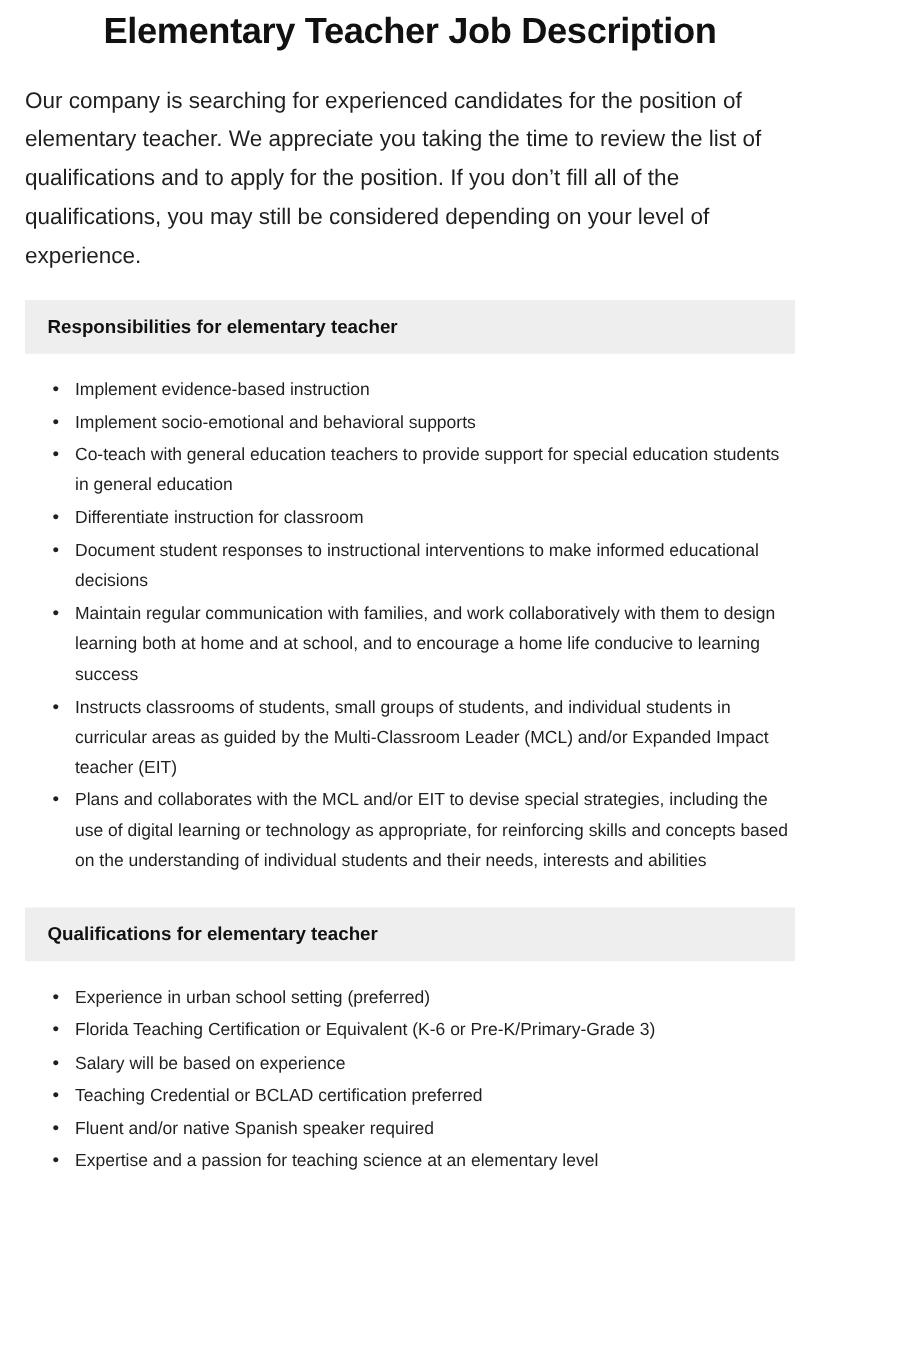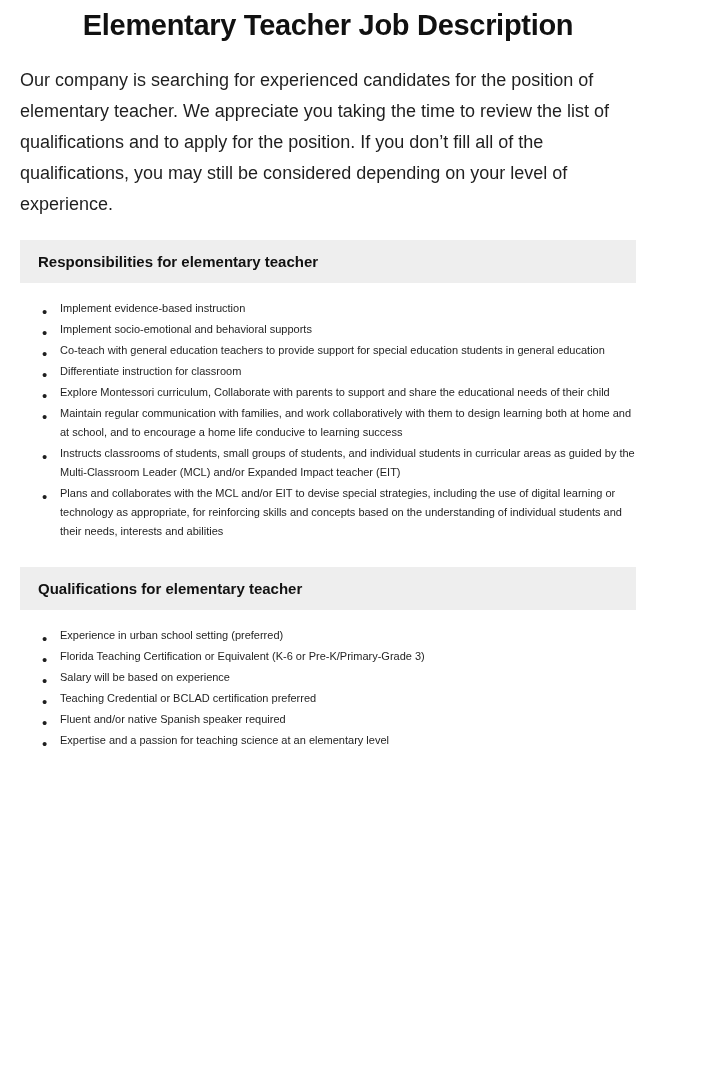--- a/index.html
+++ b/index.html
@@ -42,21 +42,21 @@
     color: #111111;
     margin: 0 0 10px 0;
   }
   ul.bullets {
     margin: 0 0 26px 0;
     padding: 0 0 0 38px;
     list-style: none;
   }
   ul.bullets li {
     position: relative;
-    font-size: 11px;
+    font-size: 14px;
     line-height: 1.73;
     margin: 0 0 2px 0;
     padding-left: 2px;
     color: #1f1f1f;
   }
   ul.bullets li::before {
     content: "\2022";
     position: absolute;
     left: -16px;
     top: 0;
@@ -74,21 +74,21 @@
 
   <p class="intro">Our company is searching for experienced candidates for the position of elementary teacher. We appreciate you taking the time to review the list of qualifications and to apply for the position. If you don’t fill all of the qualifications, you may still be considered depending on your level of experience.</p>
 
   <div class="section-header">Responsibilities for elementary teacher</div>
   <div class="spacer-sm"></div>
   <ul class="bullets">
     <li>Implement evidence-based instruction</li>
     <li>Implement socio-emotional and behavioral supports</li>
     <li>Co-teach with general education teachers to provide support for special education students in general education</li>
     <li>Differentiate instruction for classroom</li>
-    <li>Explore Montessori curriculum, Collaborate with parents to support and share the educational needs of their child</li>
+    <li>Document student responses to instructional interventions to make informed educational decisions</li>
     <li>Maintain regular communication with families, and work collaboratively with them to design learning both at home and at school, and to encourage a home life conducive to learning success</li>
     <li>Instructs classrooms of students, small groups of students, and individual students in curricular areas as guided by the Multi-Classroom Leader (MCL) and/or Expanded Impact teacher (EIT)</li>
     <li>Plans and collaborates with the MCL and/or EIT to devise special strategies, including the use of digital learning or technology as appropriate, for reinforcing skills and concepts based on the understanding of individual students and their needs, interests and abilities</li>
   </ul>
 
   <div class="section-header">Qualifications for elementary teacher</div>
   <div class="spacer-sm"></div>
   <ul class="bullets">
     <li>Experience in urban school setting (preferred)</li>
     <li>Florida Teaching Certification or Equivalent (K-6 or Pre-K/Primary-Grade 3)</li>

